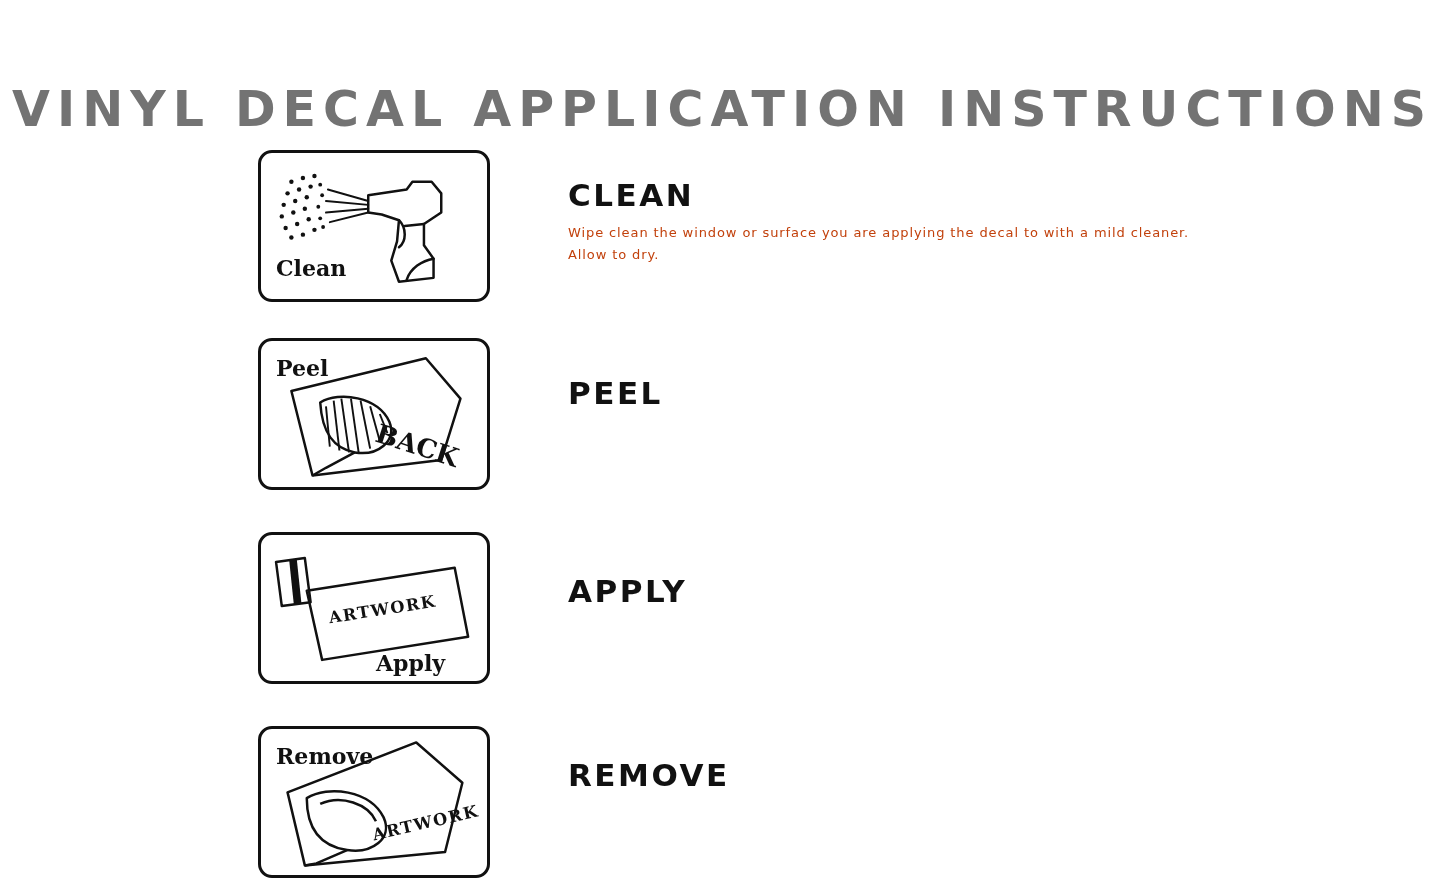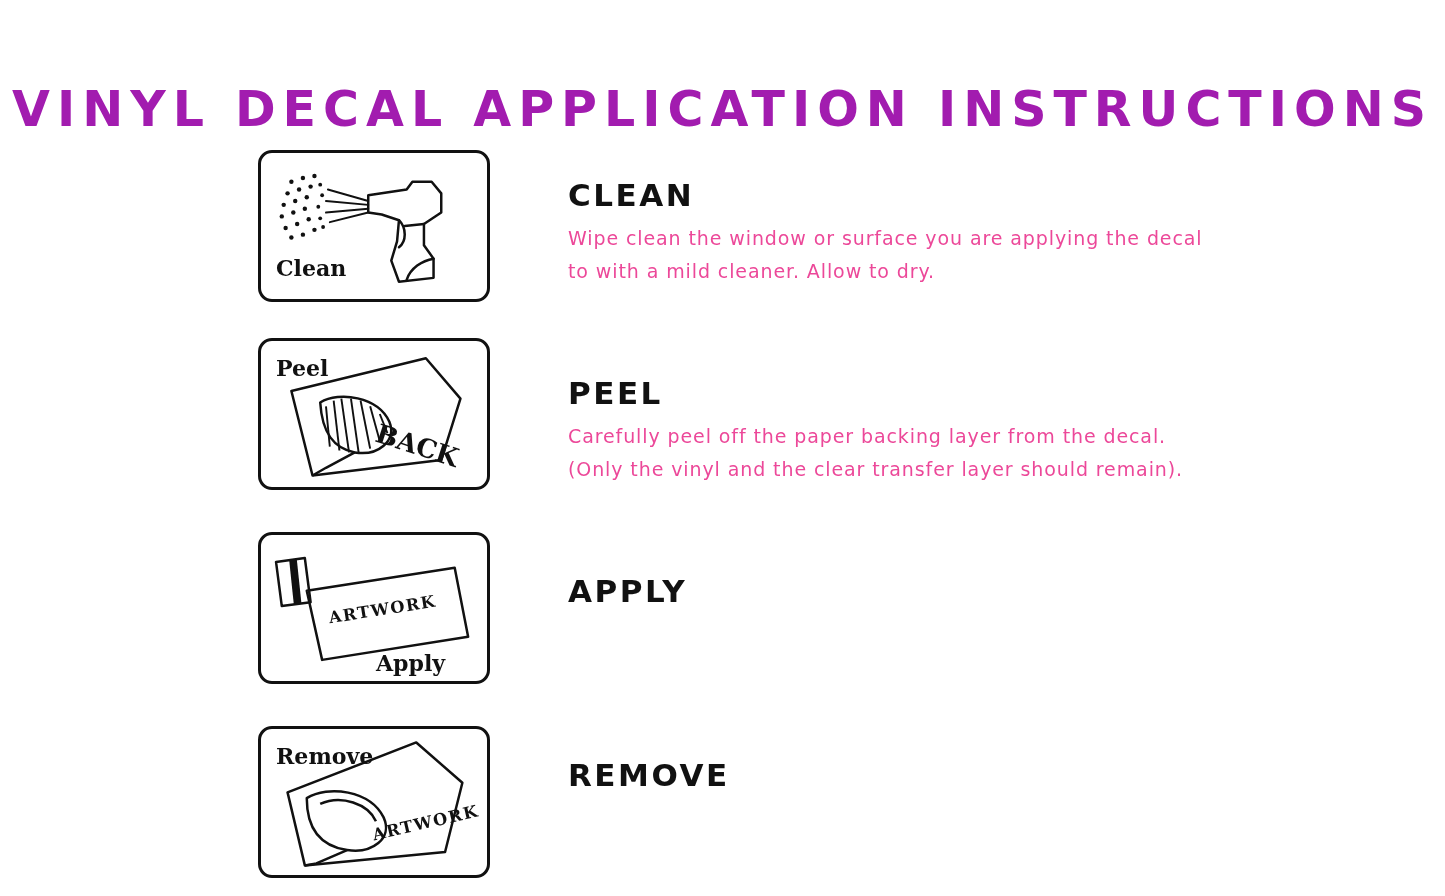--- a/index.html
+++ b/index.html
@@ -24,21 +24,21 @@
   .page-title {
     position: absolute;
     top: 48px;
     left: 0;
     width: 1445px;
     text-align: center;
     font-family: "DejaVu Sans", sans-serif;
     font-size: 49px;
     font-weight: 700;
     letter-spacing: 7px;
-    color: #a21caf;
+    color: #737373;
     white-space: nowrap;
   }
   .steps {
     position: absolute;
     top: 150px;
     left: 258px;
     width: 1000px;
   }
   .step {
     position: relative;
@@ -72,25 +72,25 @@
     font-family: "DejaVu Sans", sans-serif;
     font-size: 31px;
     font-weight: 700;
     letter-spacing: 2.5px;
     color: #111111;
     margin: 0 0 10px 0;
     line-height: 1.1;
   }
   .step-body {
     font-family: "DejaVu Sans", sans-serif;
-    font-size: 19px;
+    font-size: 13px;
     font-weight: 400;
     letter-spacing: 0.9px;
     line-height: 1.72;
-    color: #ec4899;
+    color: #c2410c;
     max-width: 660px;
     margin: 0;
   }
   
   .step--clean  { height: 170px; }
   .step--peel   { height: 176px; }
   .step--apply  { height: 176px; }
   .step--remove { height: 170px; }
   .step--peel .step-text   { padding-top: 38px; }
   .step--apply .step-text  { padding-top: 42px; }
@@ -184,21 +184,20 @@
               <path d="M102 62 L112 112"></path>
               <path d="M112 68 L122 104"></path>
             <path d="M122 76 L130 96"></path>
           </g>
           <text class="fig-label" x="14" y="36" font-size="23" fill="#111111">Peel</text>
           <text class="fig-label" x="116" y="104" font-size="27" fill="#111111" transform="rotate(18 116 104)">BACK</text>
         </svg>
       </div>
       <div class="step-text">
         <h2 class="step-heading">PEEL</h2>
-        <p class="step-body">Carefully peel off the paper backing layer from the decal. (Only the vinyl and the clear transfer layer should remain).</p>
       </div>
     </div>
 
     <div class="step step--apply">
       <div class="step-figure">
         <svg viewBox="0 0 232 152" xmlns="http://www.w3.org/2000/svg">
           <g stroke="#111111" stroke-width="2.6" fill="none" stroke-linejoin="round">
 
             <path d="M46 58 L200 34 L214 106 L62 130 Z"></path>
 

